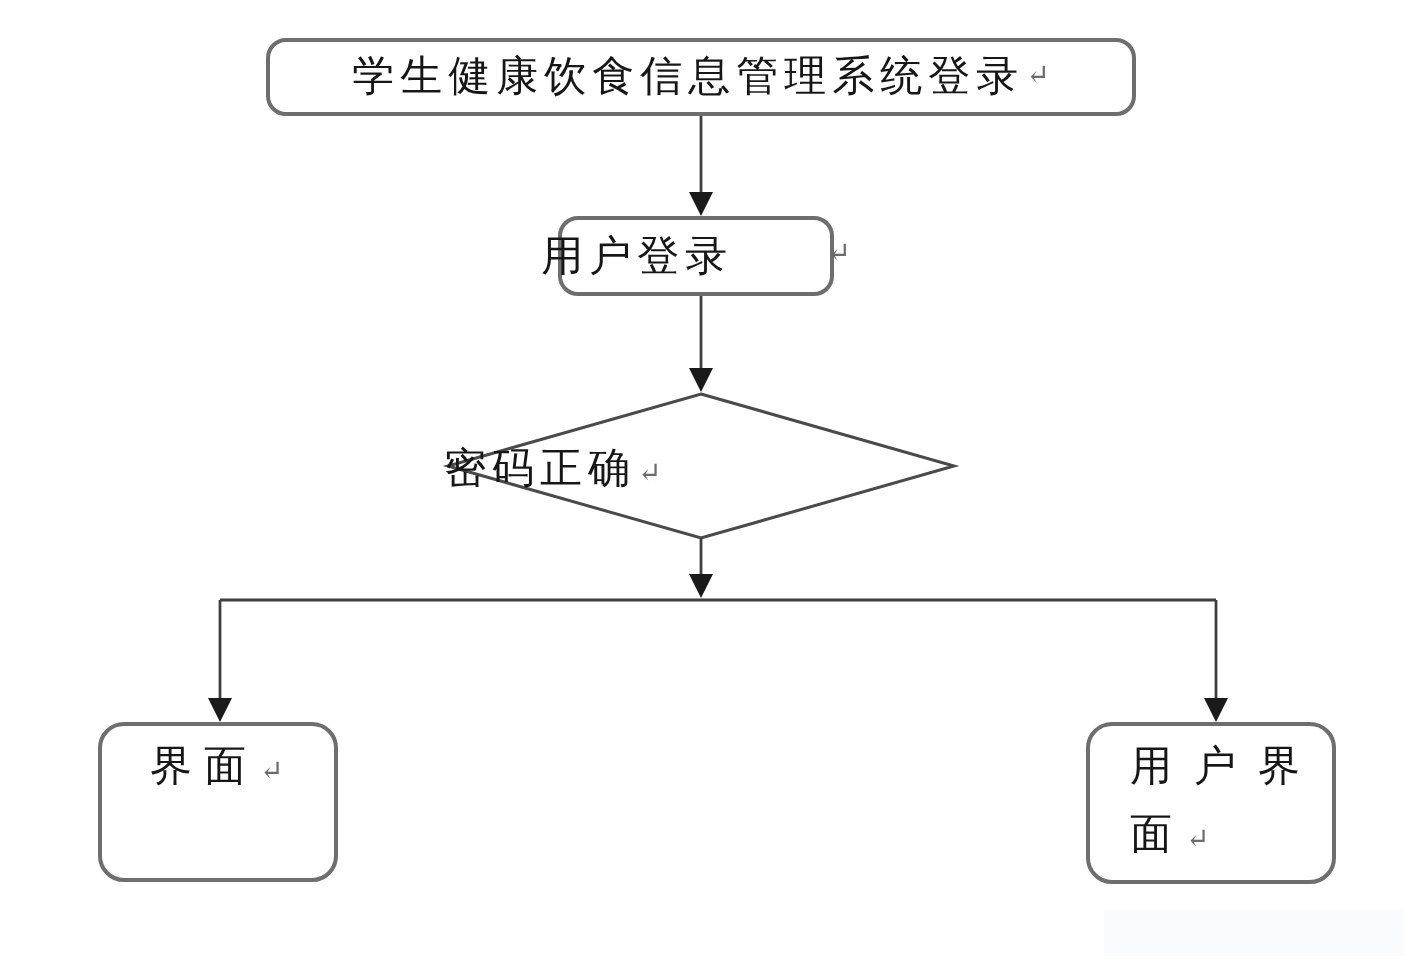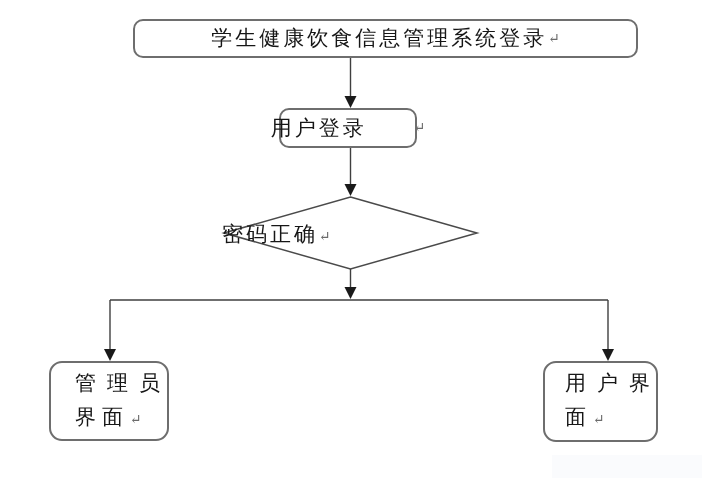--- a/index.html
+++ b/index.html
@@ -44,21 +44,21 @@
   }
   .return-mark {
     font-size: 14px;
     color: #6b6b6b;
     letter-spacing: 0;
     margin-left: 1px;
   }
   #node-start {
     left: 133px;
     top: 19px;
-    width: 505px;
+    width: 435px;
     height: 39px;
   }
   #node-user-login {
     left: 279px;
     top: 108px;
     width: 138px;
     height: 40px;
     gap: 46px;
   }
   #decision-label {
@@ -74,21 +74,21 @@
     left: 49px;
     top: 361px;
     width: 120px;
     height: 80px;
     border-radius: 13px;
     padding: 7px 0 0 24px;
   }
   #node-user {
     left: 543px;
     top: 361px;
-    width: 115px;
+    width: 125px;
     height: 81px;
     border-radius: 13px;
     padding: 7px 0 0 20px;
   }
   .two-line {
     font-size: 21px;
   }
   .two-line .line1 {
     letter-spacing: 11px;
     white-space: nowrap;
@@ -145,21 +145,20 @@
   <div class="node center" id="node-user-login">
     <span class="label">用户登录</span>
       <span class="return-mark">↵</span>
   </div>
 
   <div id="decision-label">
     <span>密码正确</span><span class="return-mark">↵</span>
   </div>
 
   <div class="node two-line" id="node-admin">
-    <span class="line1">管理员</span>
     <span class="line2"><span>界面</span><span class="return-mark">↵</span></span>
   </div>
 
   <div class="node two-line" id="node-user">
     <span class="line1">用户界</span>
     <span class="line2"><span>面</span><span class="return-mark">↵</span></span>
   </div>
 
   <div id="artifact"></div>
 

